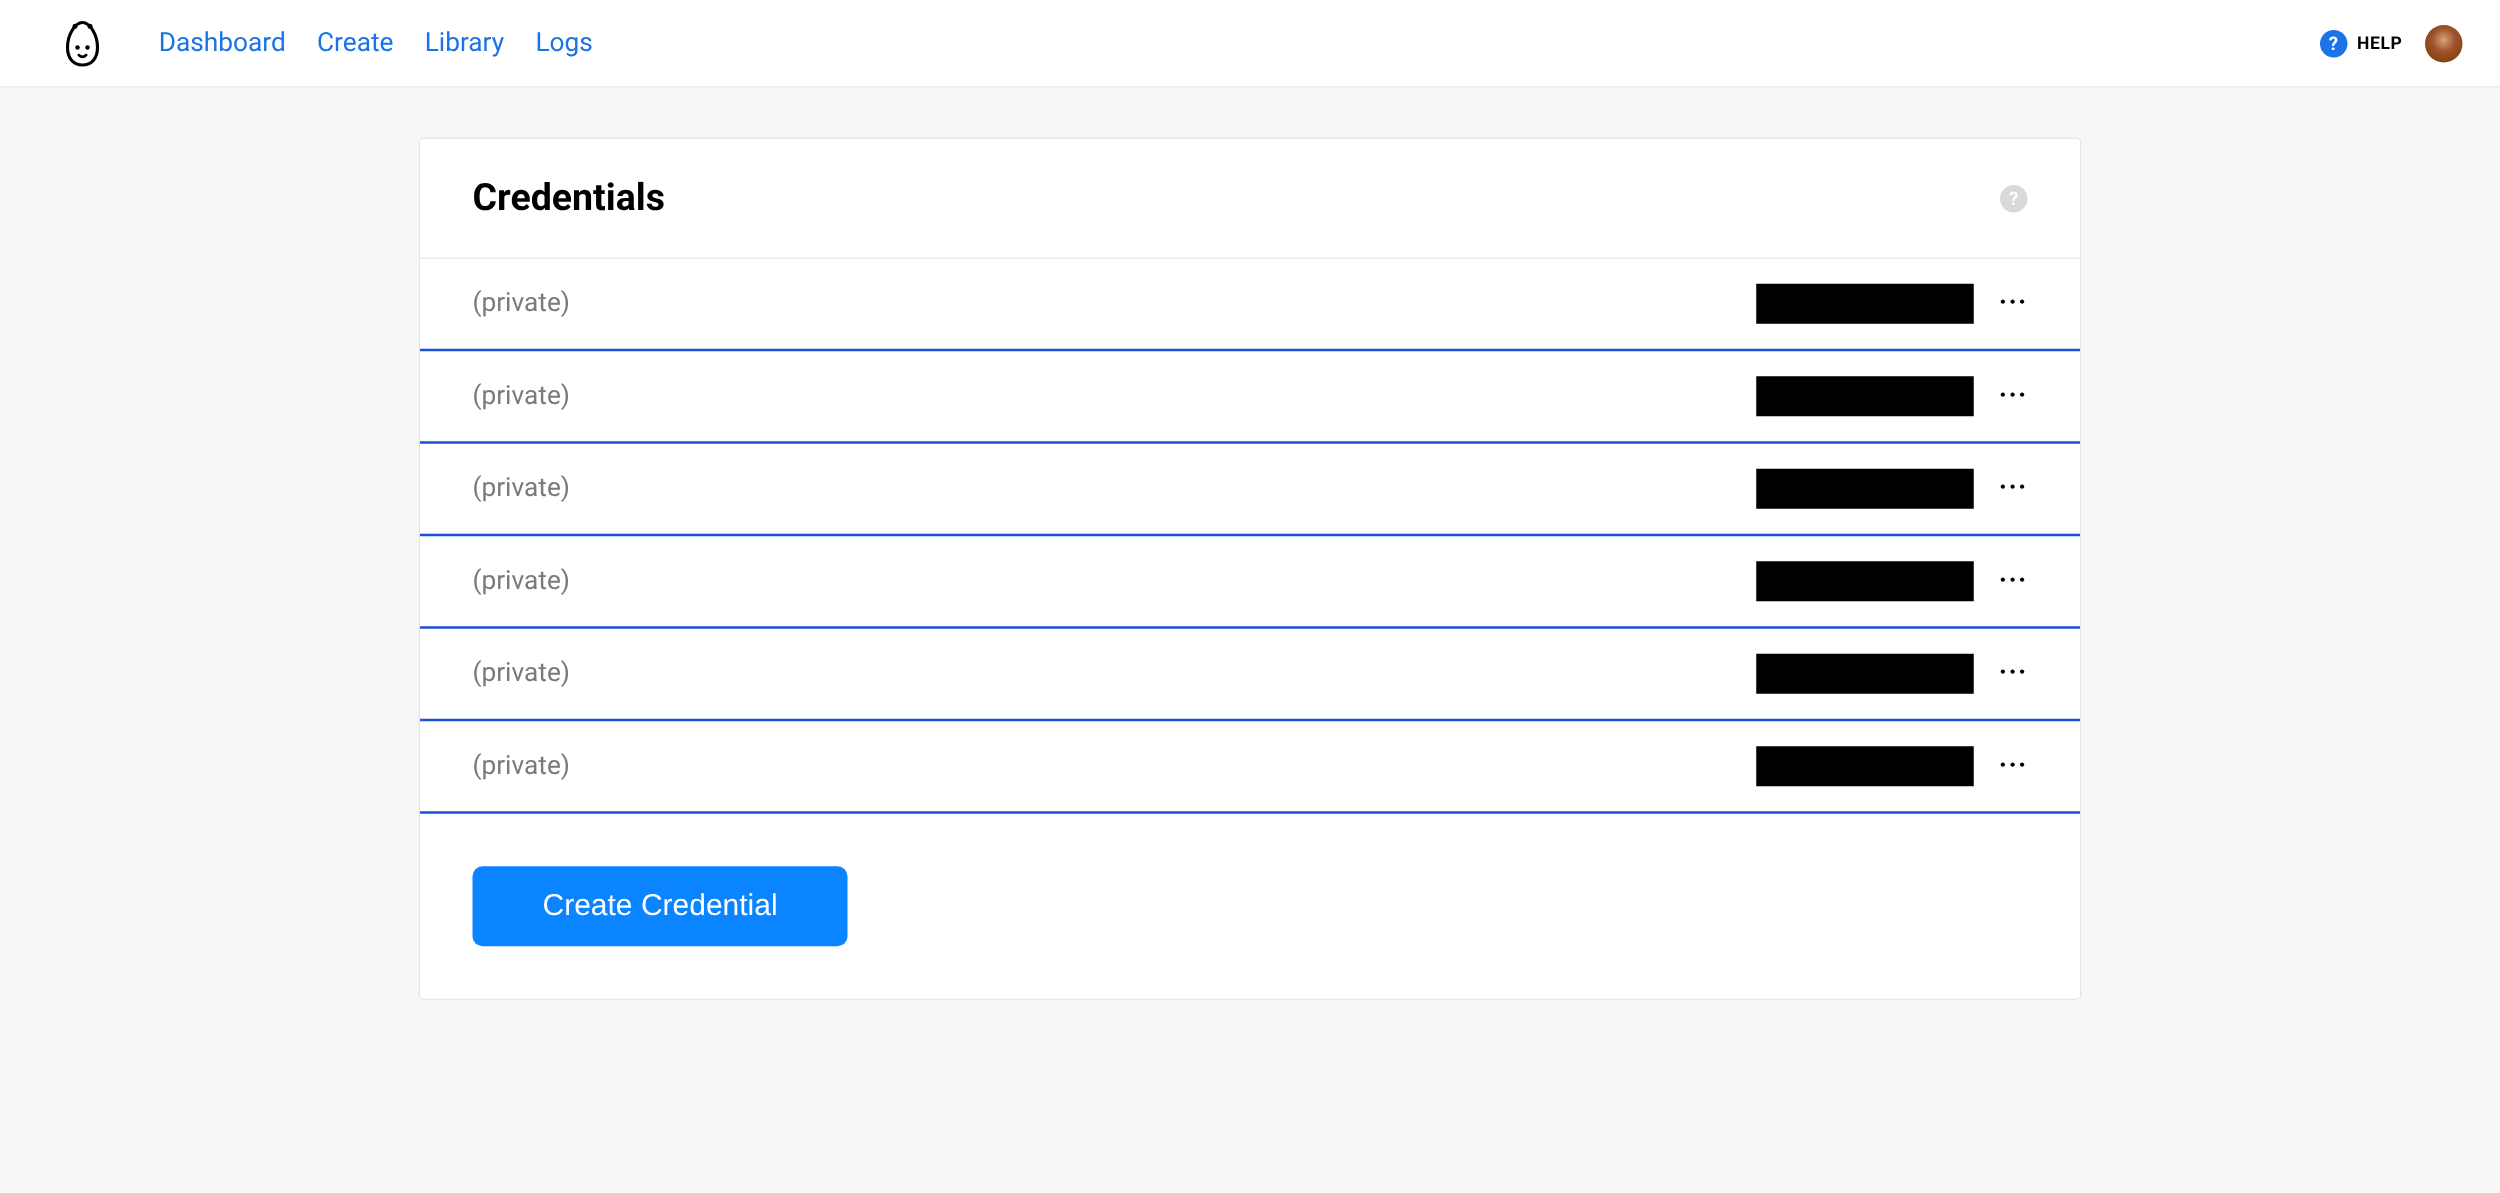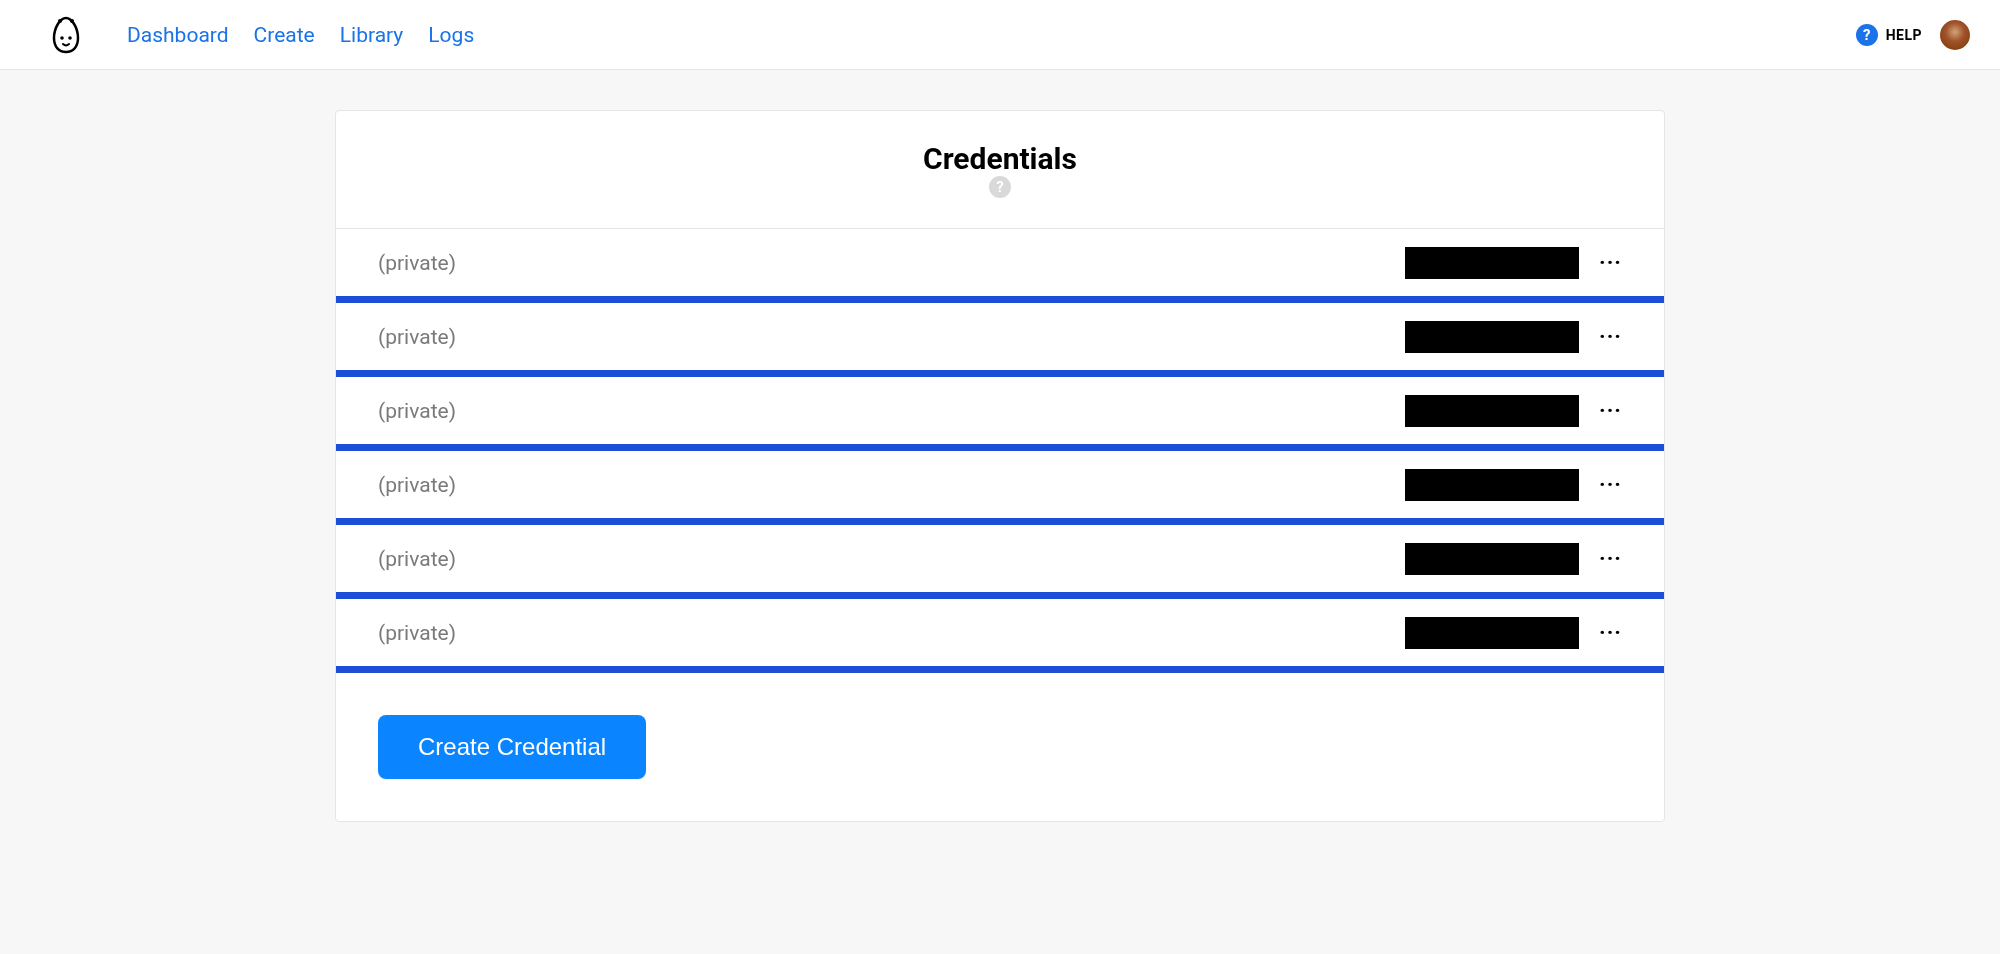--- a/index.html
+++ b/index.html
@@ -90,21 +90,20 @@
       background: #fff;
       border: 1px solid #e5e5e5;
       border-radius: 4px;
     }
     .card-header {
       display: flex;
       justify-content: space-between;
       align-items: center;
       padding: 30px 42px;
       border-bottom: 1px solid #e5e5e5;
-      flex-direction: column;
     }
     .card-title {
       font-size: 30px;
       font-weight: 700;
       color: #000;
     }
     .info-icon {
       width: 22px;
       height: 22px;
       border-radius: 50%;
@@ -116,21 +115,21 @@
       font-weight: bold;
       font-size: 15px;
       cursor: pointer;
     }
     .credential-row {
       display: flex;
       justify-content: space-between;
       align-items: center;
       padding: 0 42px;
       height: 74px;
-      border-bottom: 7px solid #1d4ed8;
+      border-bottom: 2px solid #1d4ed8;
       text-align: right;
     }
     .credential-name {
       color: #7a7a7a;
       font-size: 21px;
     }
     .row-right {
       display: flex;
       align-items: center;
       gap: 20px;
@@ -150,21 +149,21 @@
     }
     .card-footer {
       padding: 42px;
     }
     .create-btn {
       background: #0a84ff;
       color: #fff;
       border: none;
       border-radius: 8px;
       font-size: 24px;
-      padding: 18px 40px;
+      padding: 18px 56px;
       cursor: pointer;
     }
   </style>
 </head>
 <body>
 
 <div class="header">
   <div class="header-left">
     <div class="logo">
       <svg width="30" height="38" viewBox="0 0 30 38" fill="none">

